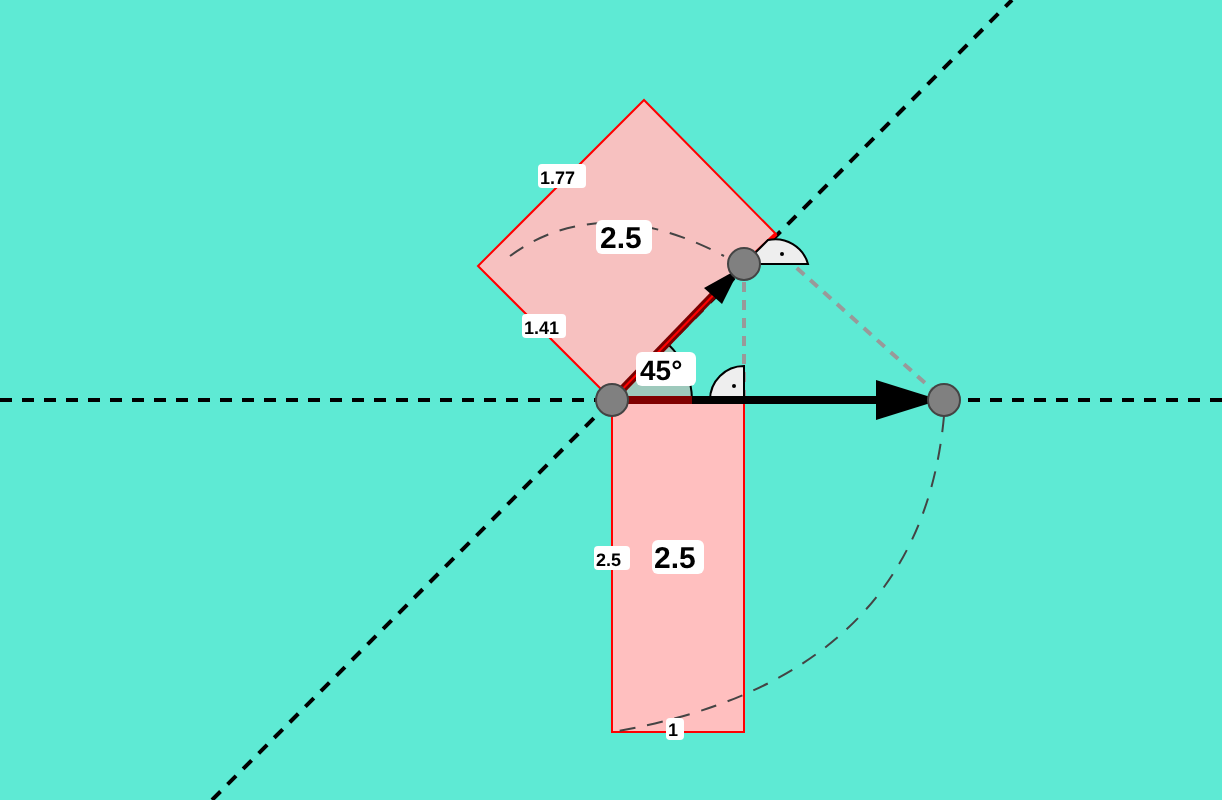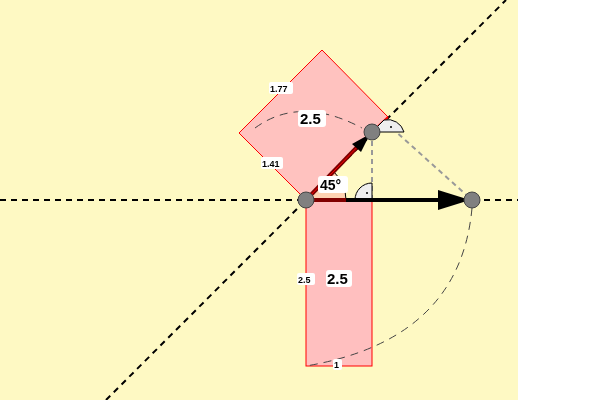--- a/index.html
+++ b/index.html
@@ -1,16 +1,16 @@
 <!DOCTYPE html>
 <html><head>
 <meta charset="utf-8">
 <style>
   html, body { margin: 0; padding: 0; background: #ffffff; }
-  #stage { position: relative; width: 518px; height: 400px; overflow: hidden; background: #fef9c3; text-align: center; }
+  #stage { position: relative; width: 611px; height: 400px; overflow: hidden; background: #5eead4; text-align: center; }
   svg { position: absolute; left: 0; top: 0; }
   .lbl { font-family: "Liberation Sans", sans-serif; font-weight: bold; fill: #000; }
   .lbl-bg { fill: #ffffff; }
 </style>
 </head>
 <body>
 
 <div id="stage">
 <svg width="611" height="400" viewBox="0 0 611 400" xmlns="http://www.w3.org/2000/svg">
   <defs>

